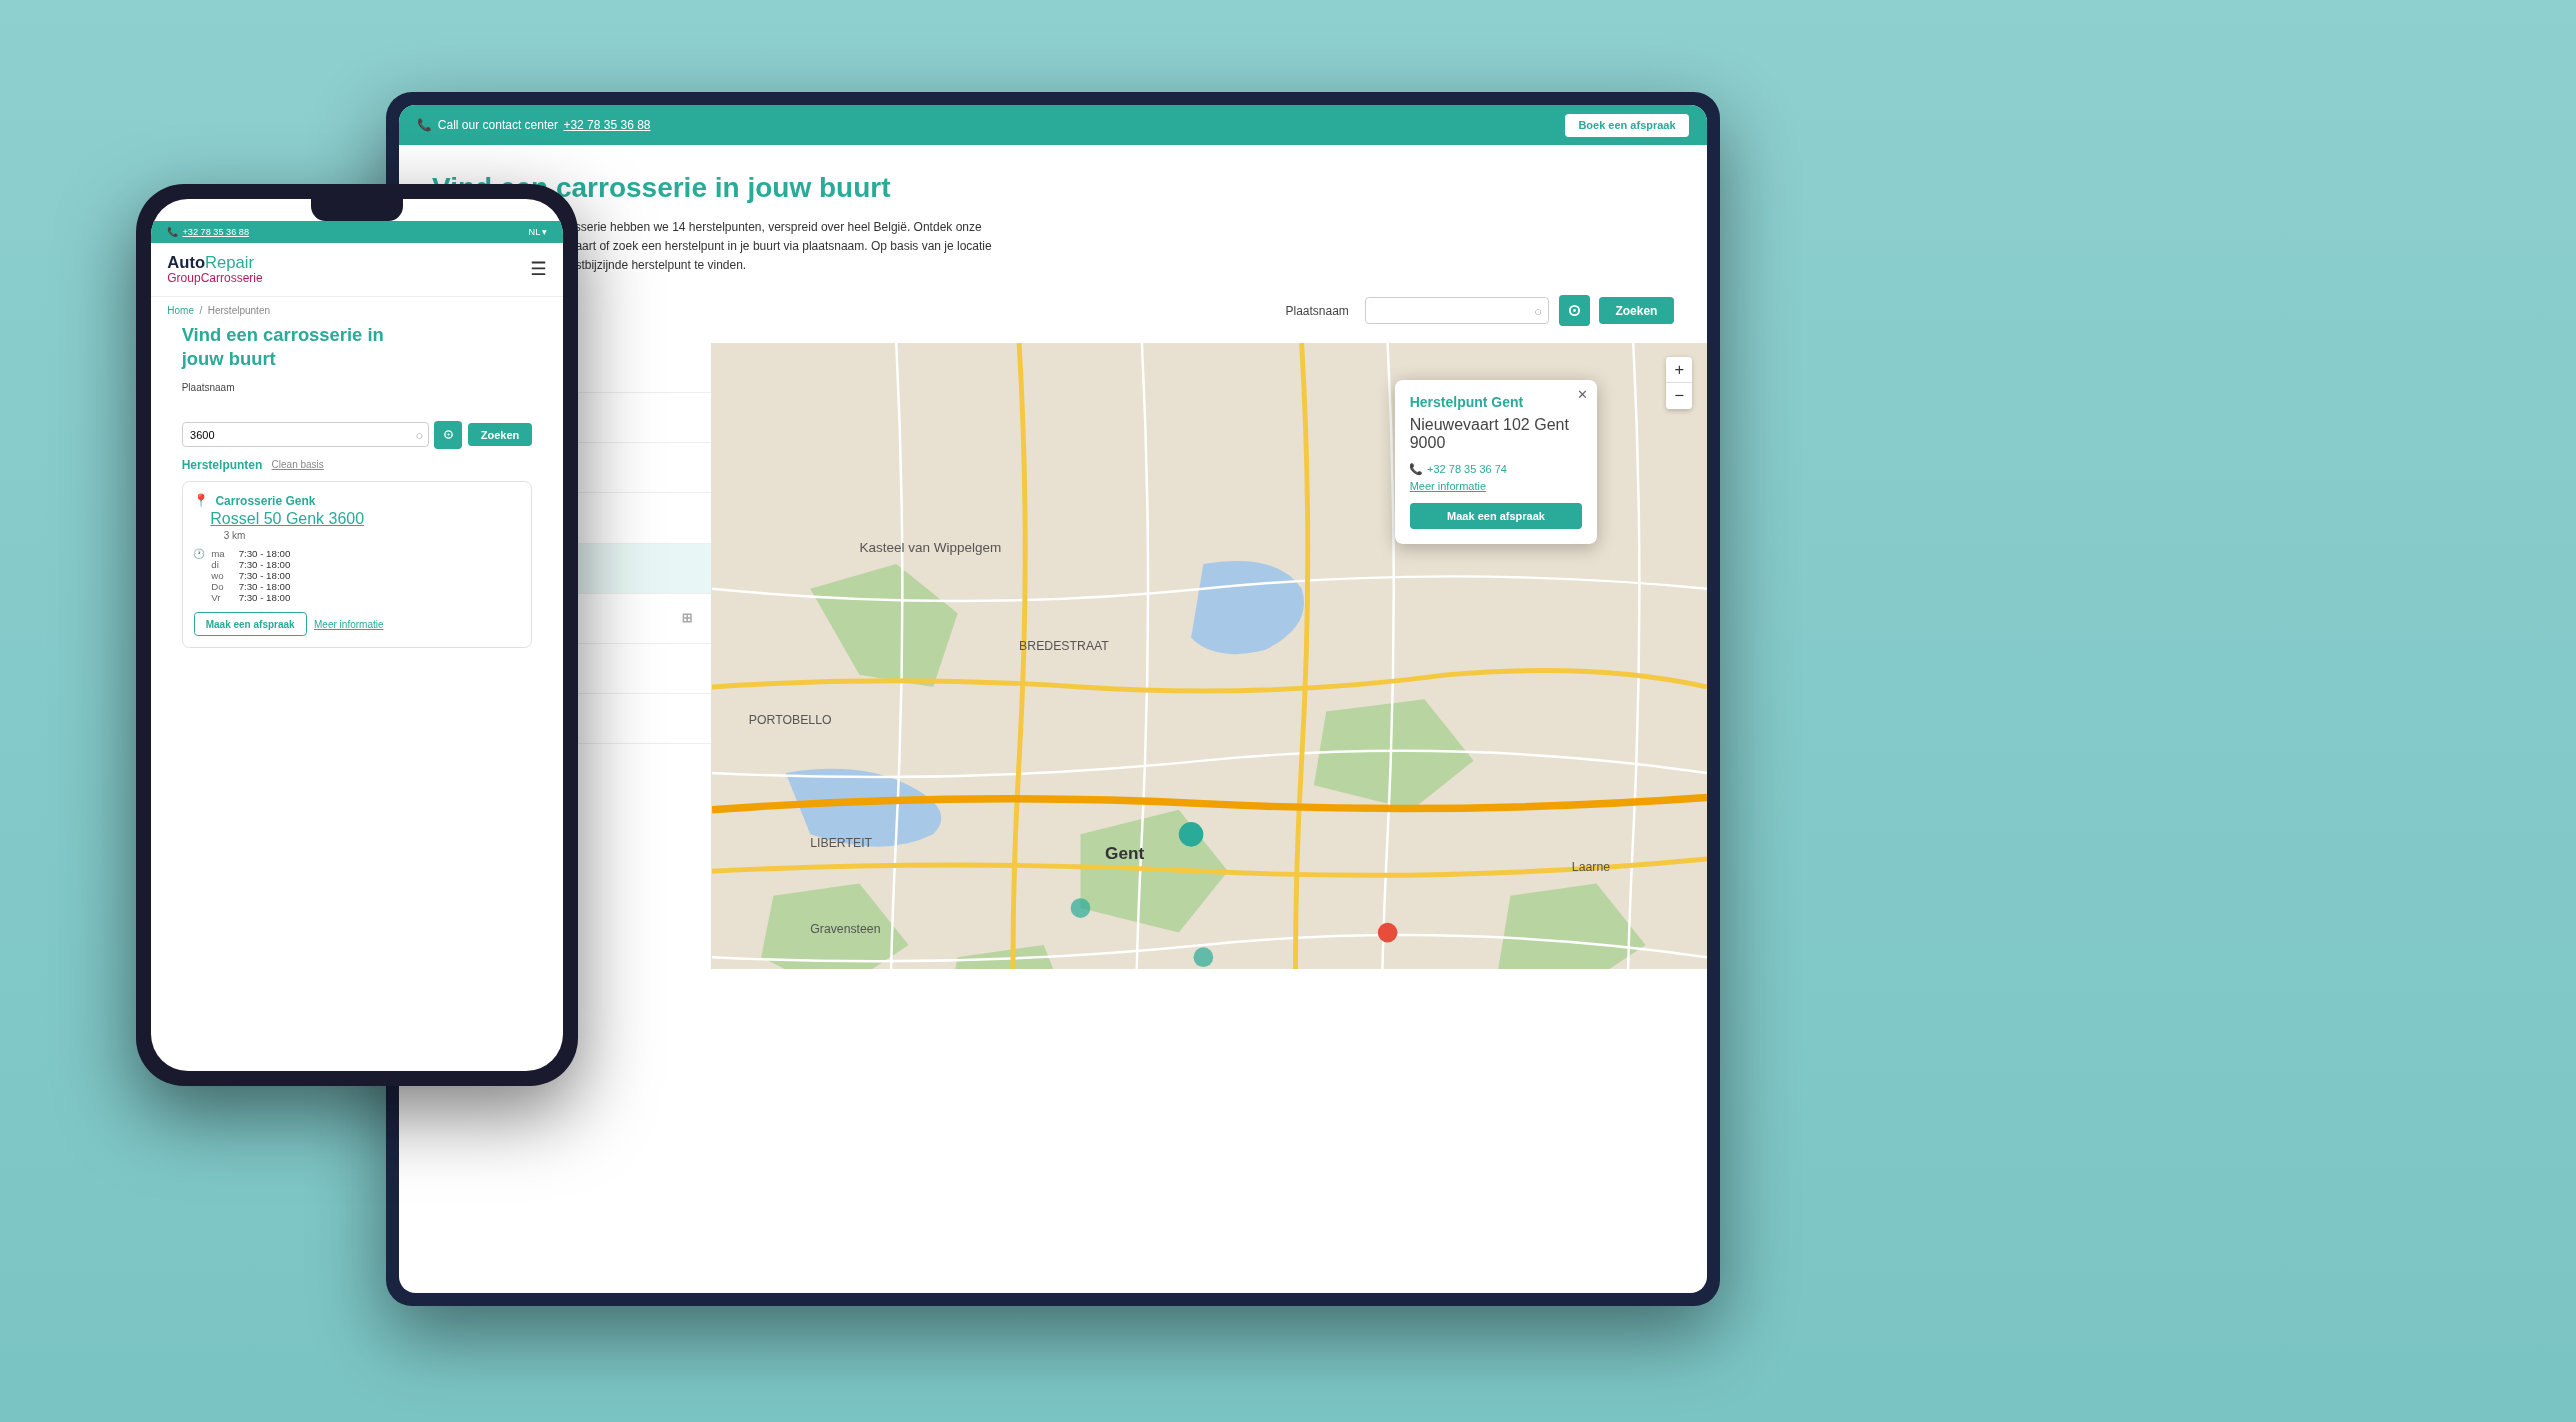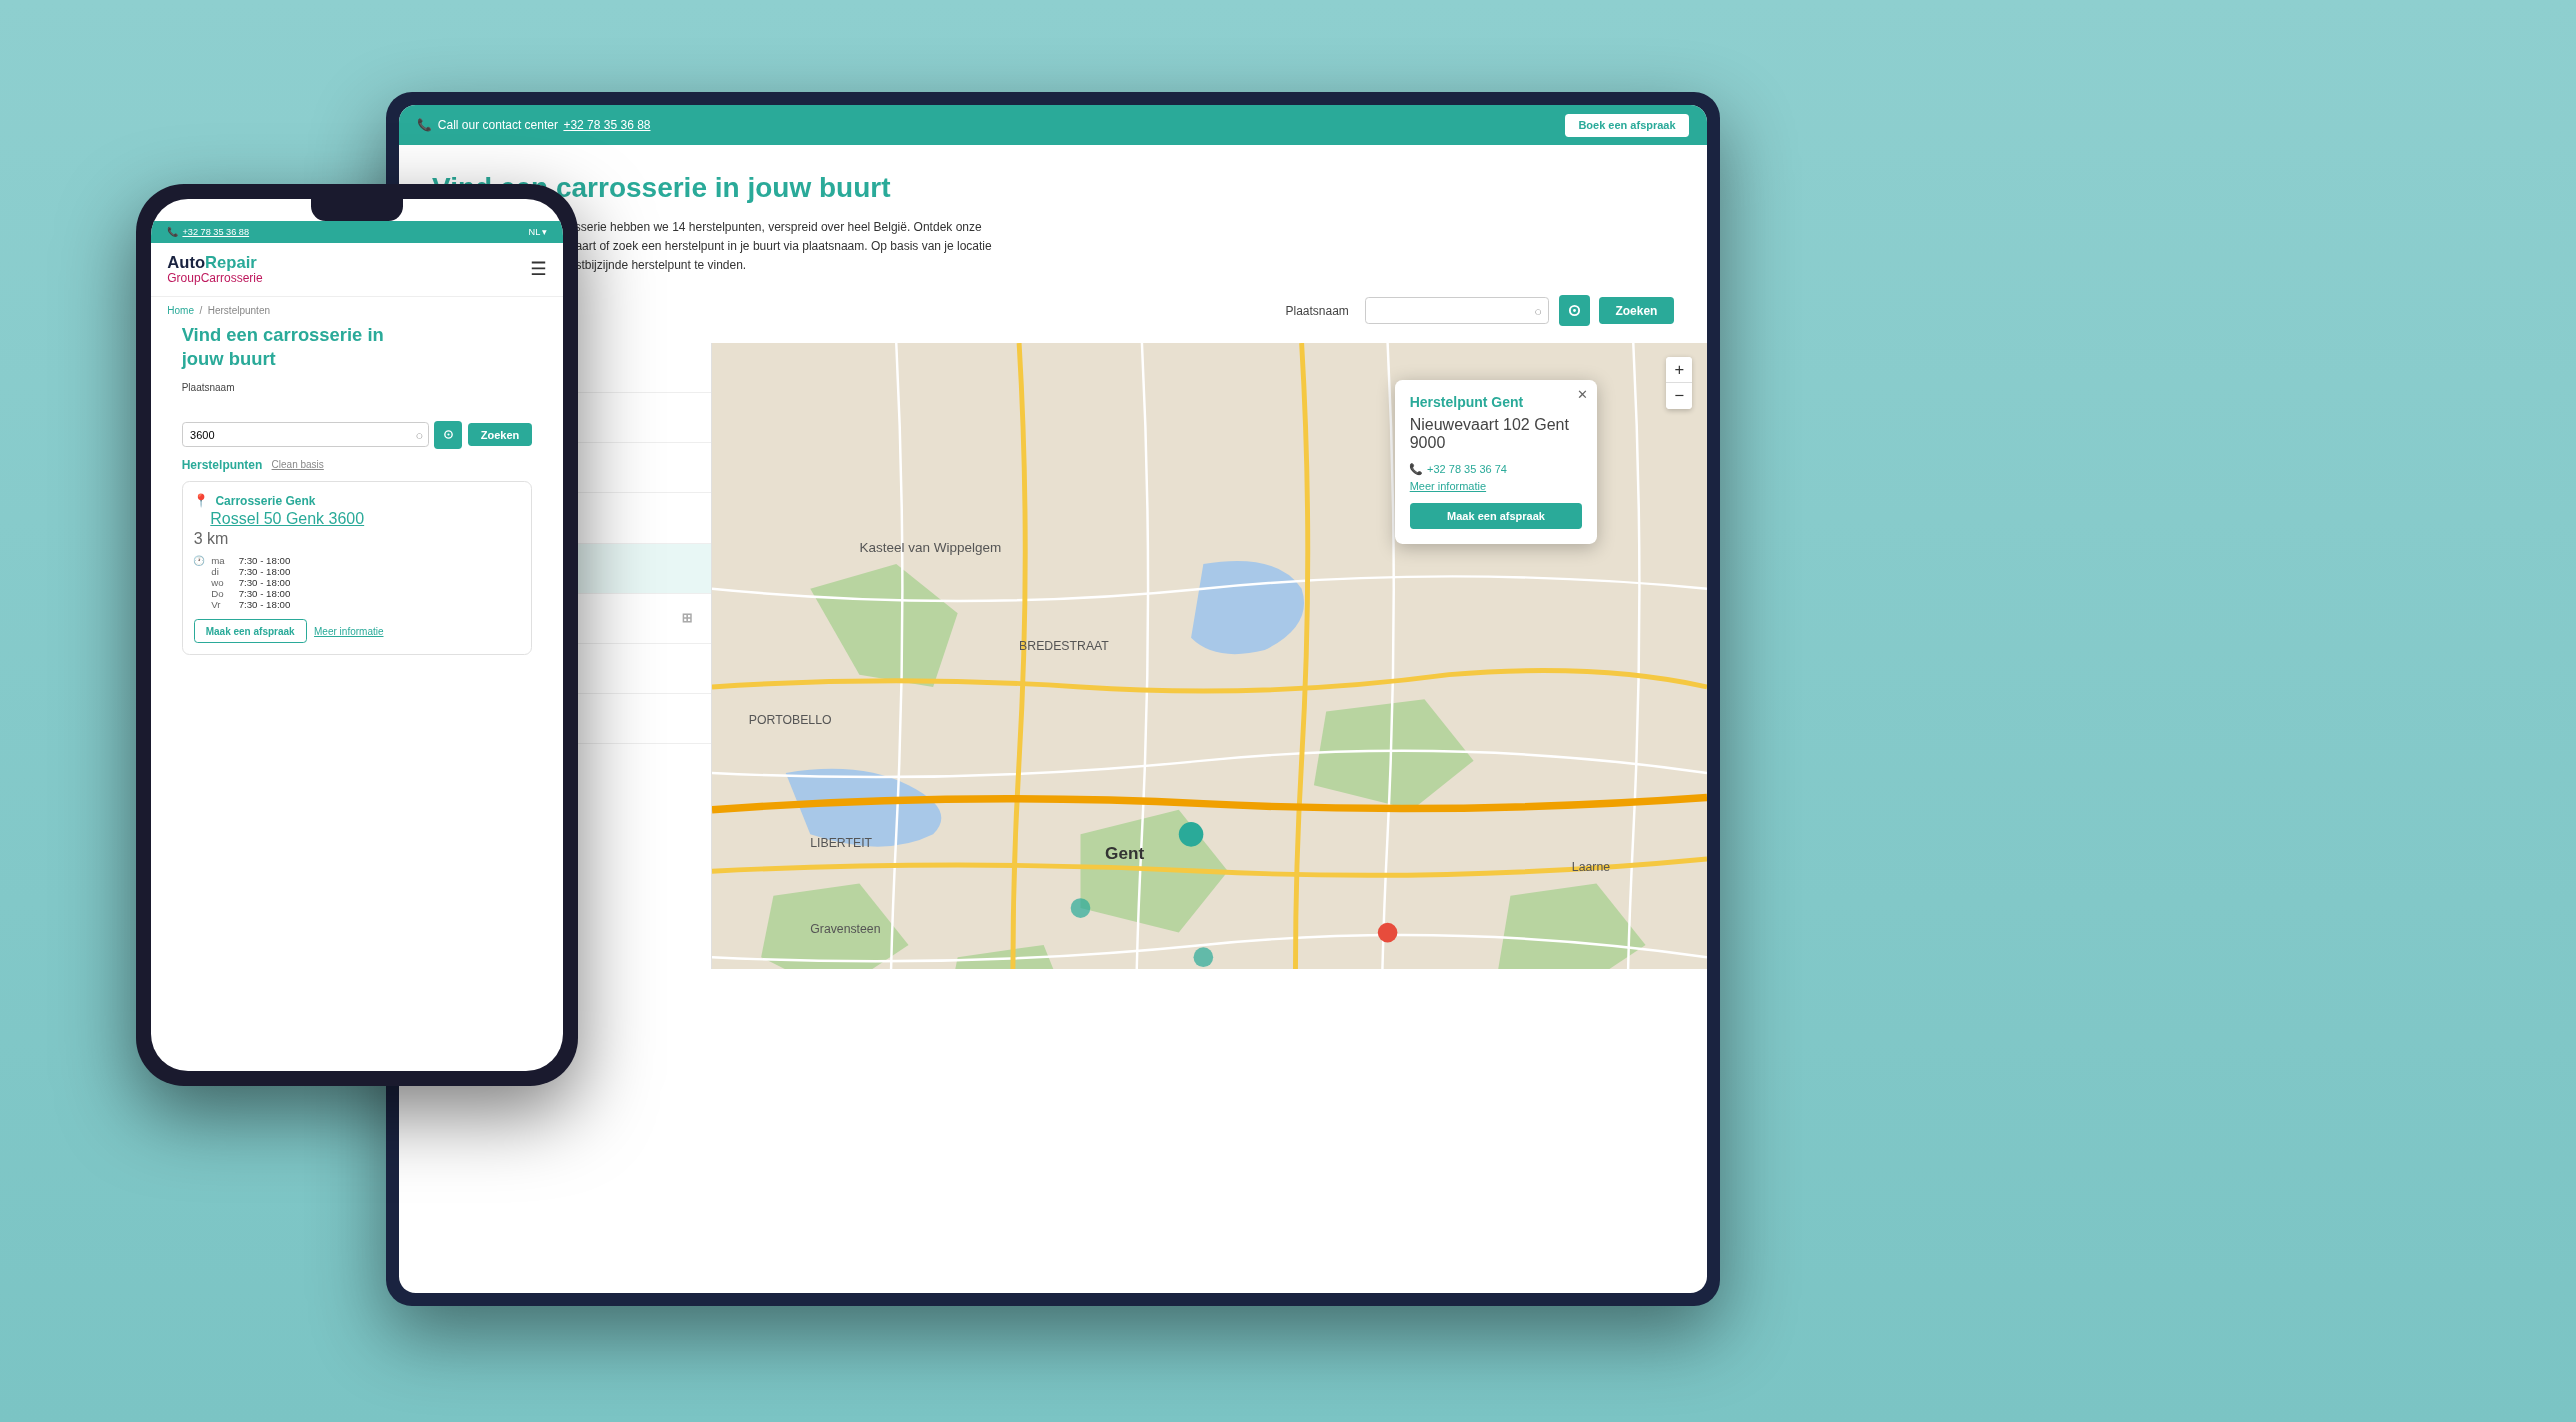--- a/index.html
+++ b/index.html
@@ -385,21 +385,21 @@
     }
 
     .phone-logo-auto {
       font-size: 16.6px;
       font-weight: 700;
       color: #1a2340;
     }
 
     .phone-logo-repair {
       font-size: 16.6px;
-      font-weight: 700;
+      font-weight: 400;
       color: #2aaa99;
     }
 
     .phone-logo-group-text {
       font-size: 12px;
       color: #be185d;
     }
 
     .phone-hamburger {
       font-size: 18.4px;
@@ -545,23 +545,23 @@
 
     .phone-result-addr {
       font-size: 16px;
       color: #2aaa99;
       text-decoration: underline;
       margin-bottom: 1.8px;
       margin-left: 16.6px;
     }
 
     .phone-result-dist {
-      font-size: 16px;
+      font-size: 10px;
       color: #666;
-      margin-left: 0;
+      margin-left: 30px;
       margin-bottom: 7.4px;
     }
 
     .phone-result-hours {
       display: flex;
       flex-direction: column;
       gap: 0.9px;
       margin-bottom: 9.2px;
       font-size: 9.7px;
     }

